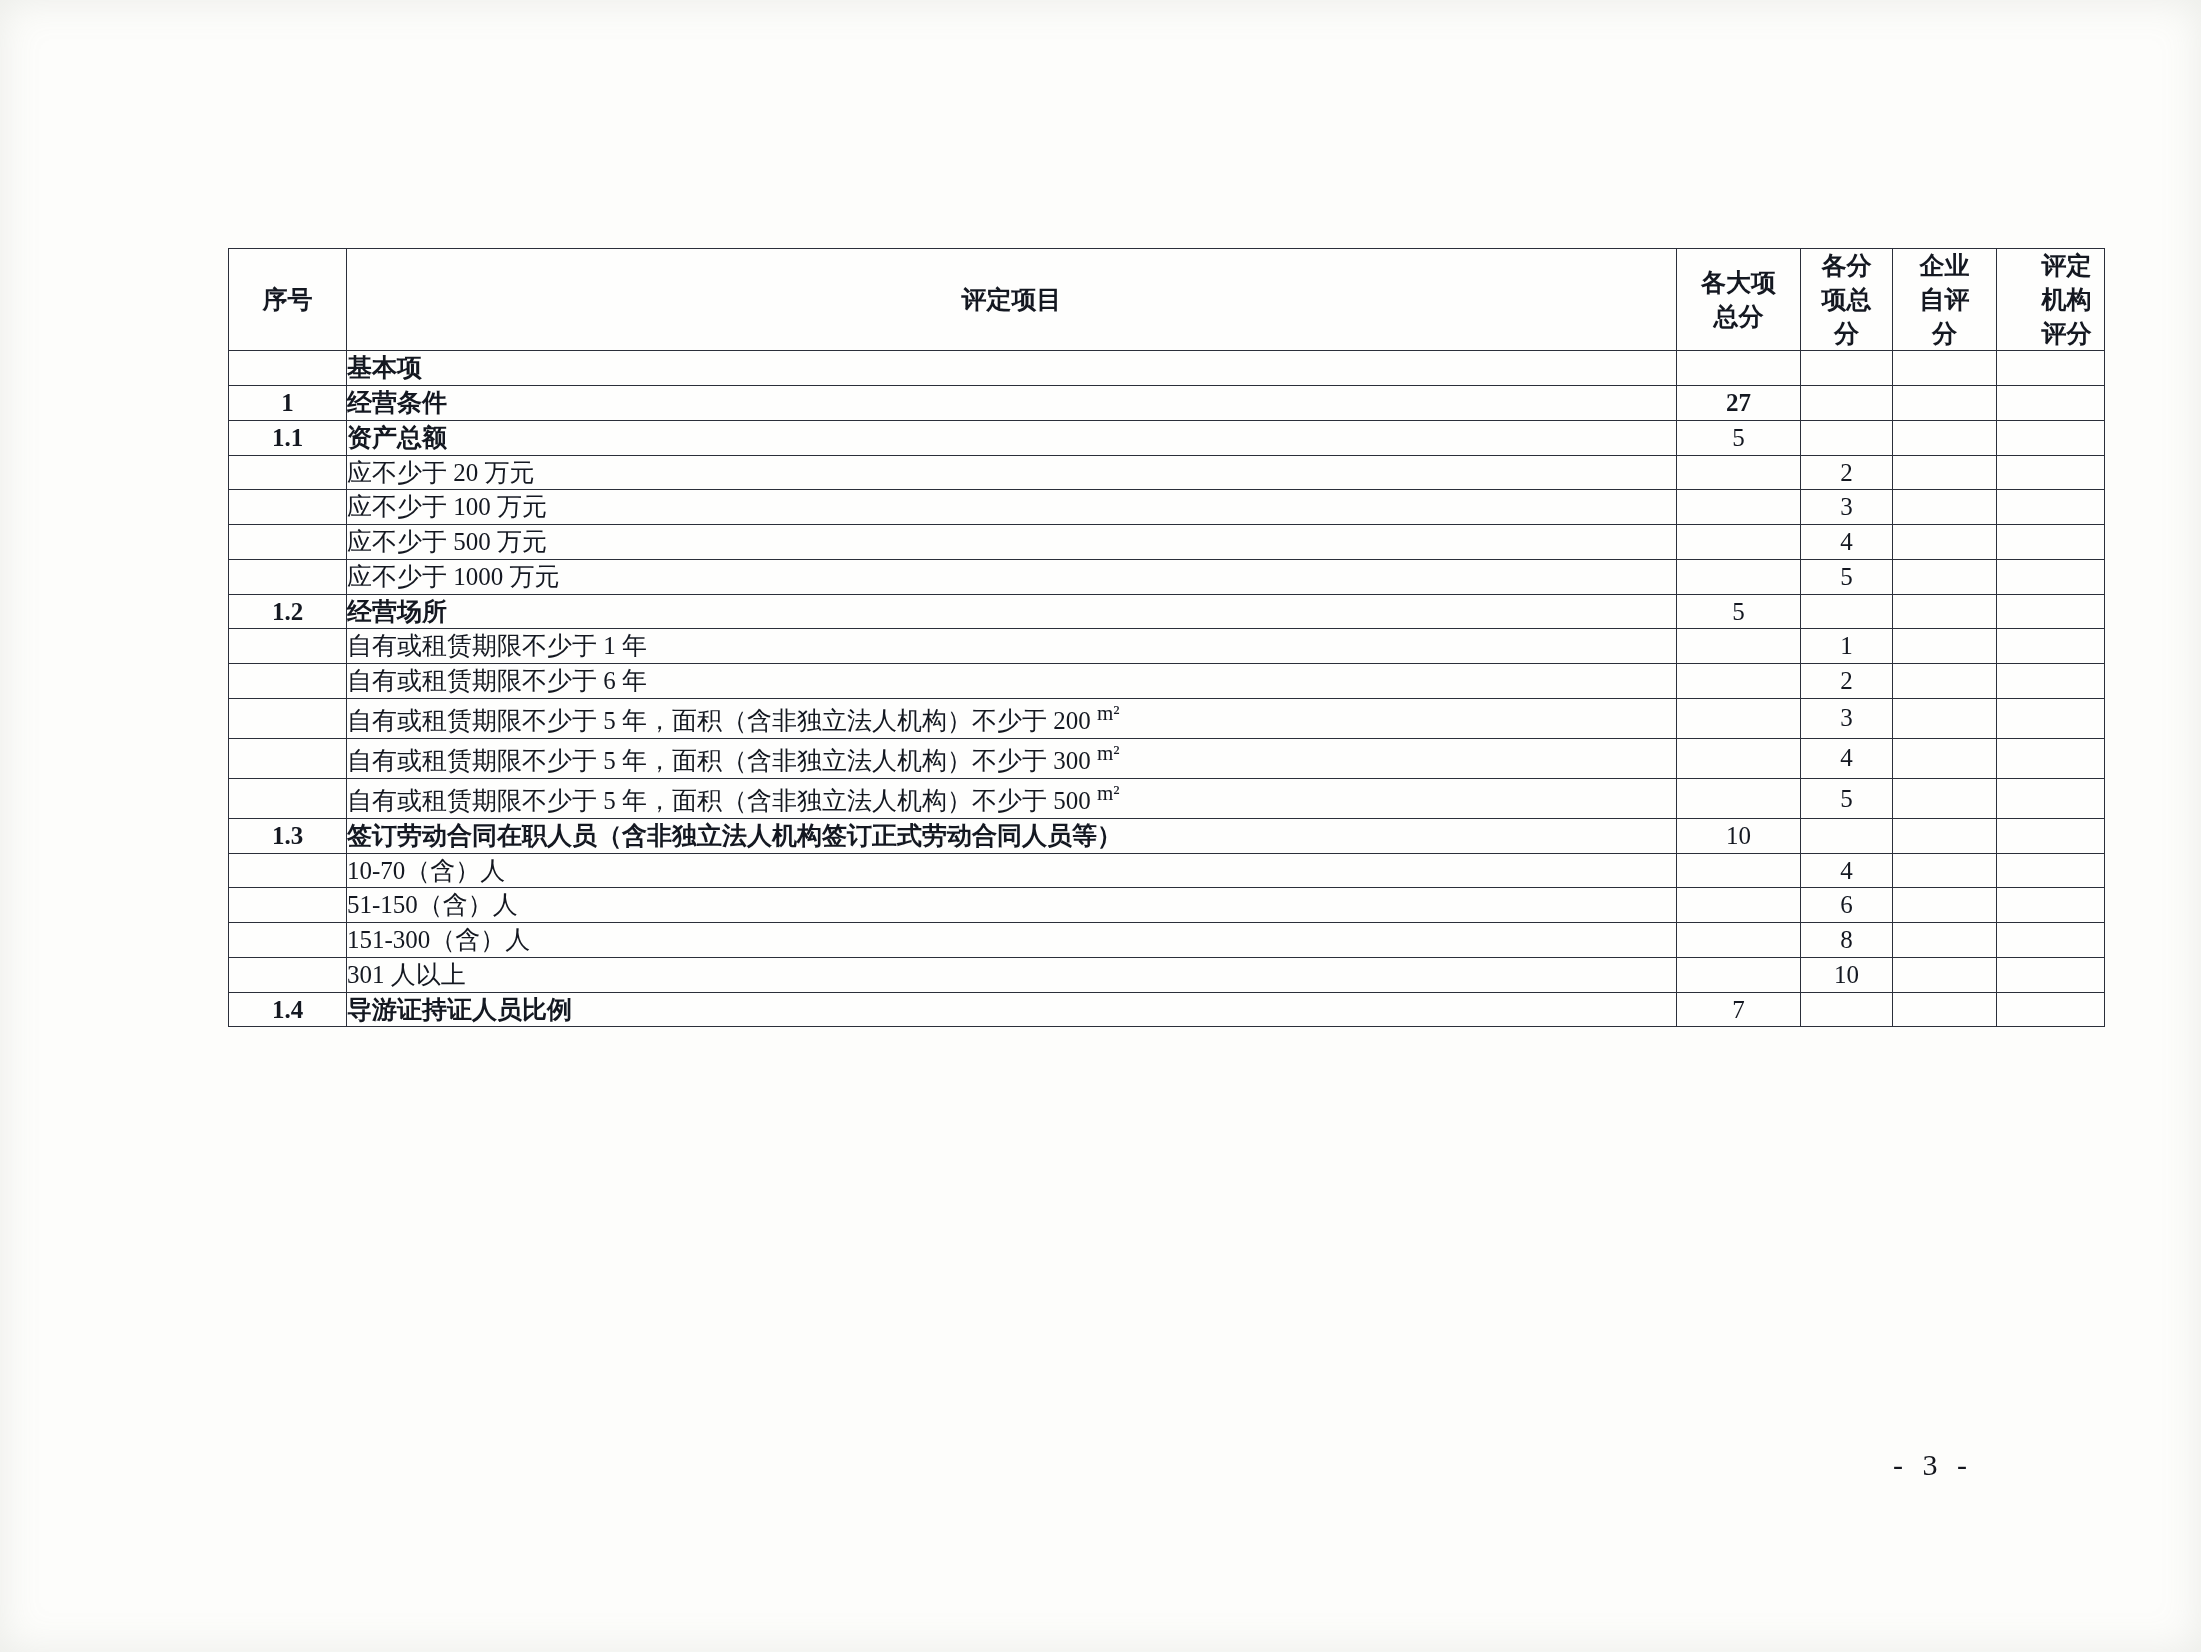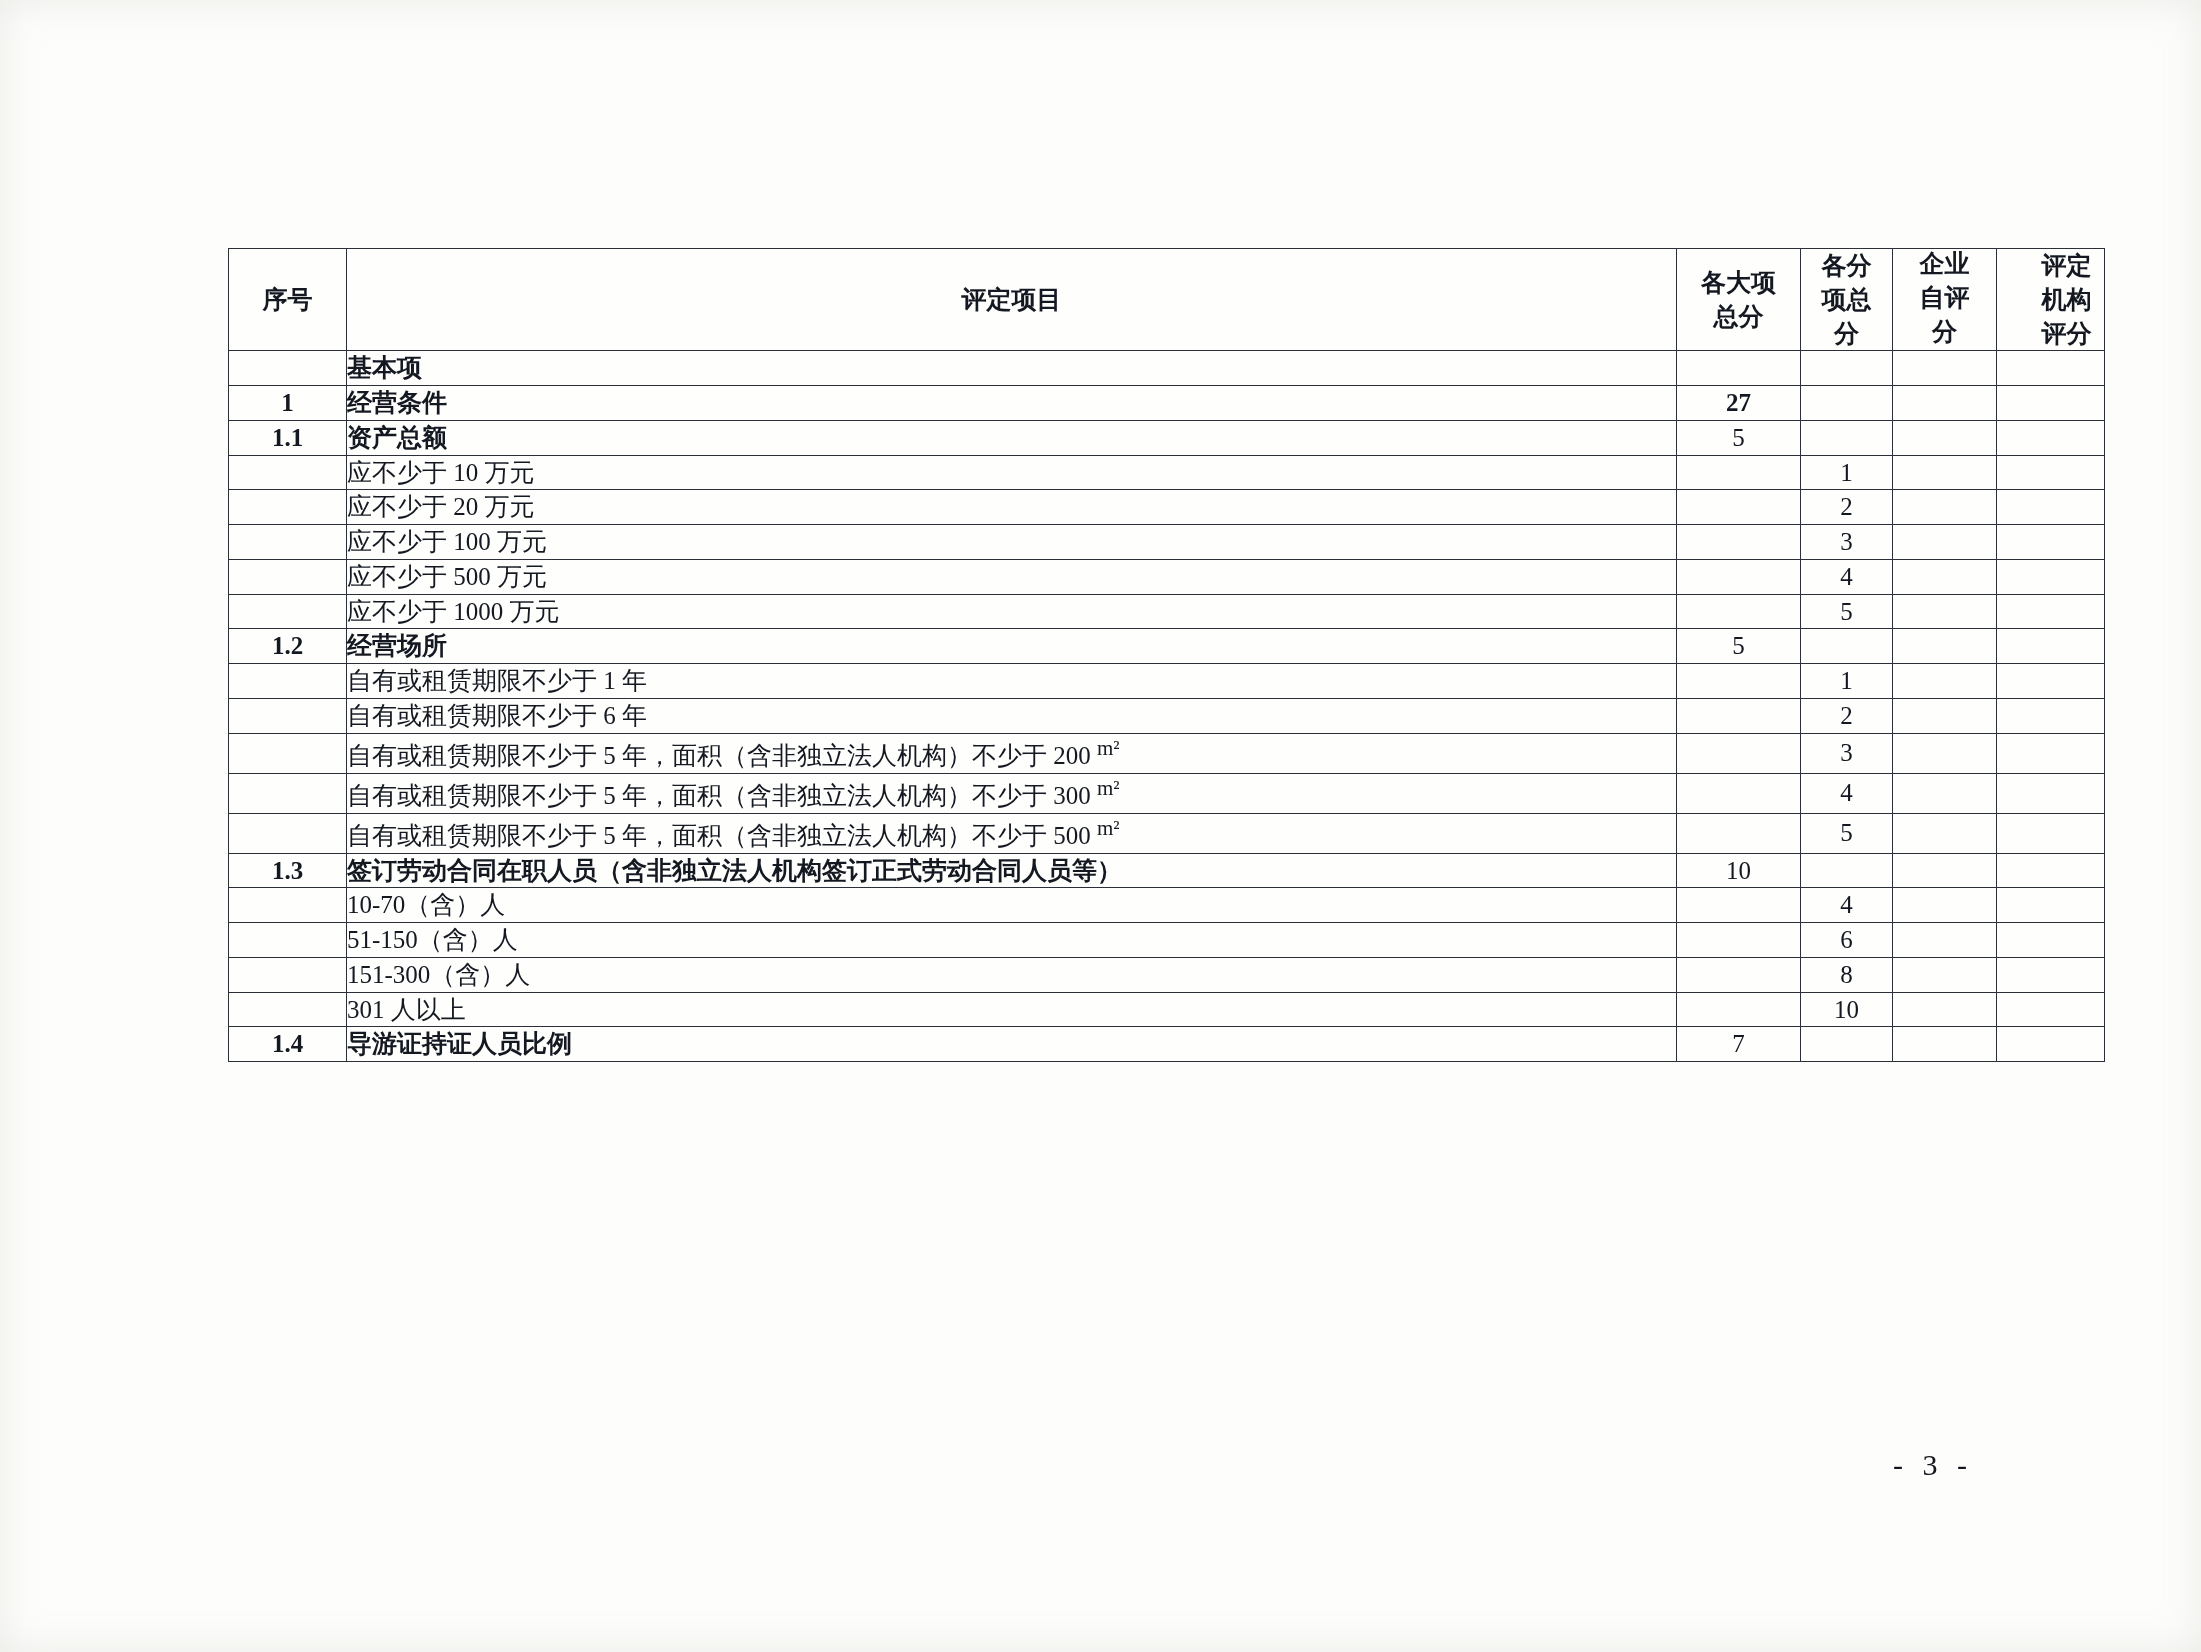--- a/index.html
+++ b/index.html
@@ -110,21 +110,21 @@
       </colgroup>
       <thead>
         <tr>
           <th class="hdr-cell">序号</th>
           <th class="hdr-cell hdr-item">评定项目</th>
           <th class="hdr-cell" style="white-space: pre-line;">各大项
 总分</th>
           <th class="hdr-cell" style="white-space: pre-line;">各分
 项总
 分</th>
-          <th class="hdr-cell" style="white-space: pre-line; font-family: Liberation Mono, monospace;">企业
+          <th class="hdr-cell" style="white-space: pre-line;">企业
 自评
 分</th>
           <th class="hdr-cell" style="white-space: pre-line; padding-left: 32px;">评定
 机构
 评分</th>
         </tr>
       </thead>
       <tbody id="tbody">
           <tr>
             <td class="cell-seq"></td>
@@ -145,28 +145,20 @@
           <tr>
             <td class="cell-seq">1.1</td>
             <td class="cell-item bold">资产总额</td>
             <td class="cell-num">5</td>
             <td class="cell-num"></td>
             <td class="cell-num blank">&nbsp;</td>
             <td class="cell-num blank">&nbsp;</td>
           </tr>
           <tr>
             <td class="cell-seq"></td>
-            <td class="cell-item">应不少于 10 万元</td>
-            <td class="cell-num"></td>
-            <td class="cell-num">1</td>
-            <td class="cell-num blank">&nbsp;</td>
-            <td class="cell-num blank">&nbsp;</td>
-          </tr>
-          <tr>
-            <td class="cell-seq"></td>
             <td class="cell-item">应不少于 20 万元</td>
             <td class="cell-num"></td>
             <td class="cell-num">2</td>
             <td class="cell-num blank">&nbsp;</td>
             <td class="cell-num blank">&nbsp;</td>
           </tr>
           <tr>
             <td class="cell-seq"></td>
             <td class="cell-item">应不少于 100 万元</td>
             <td class="cell-num"></td>

